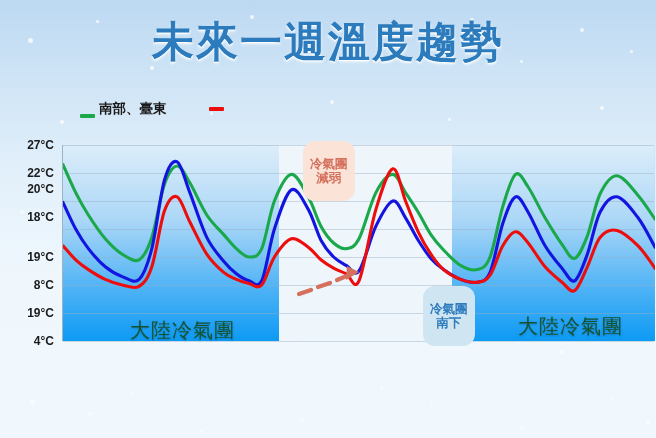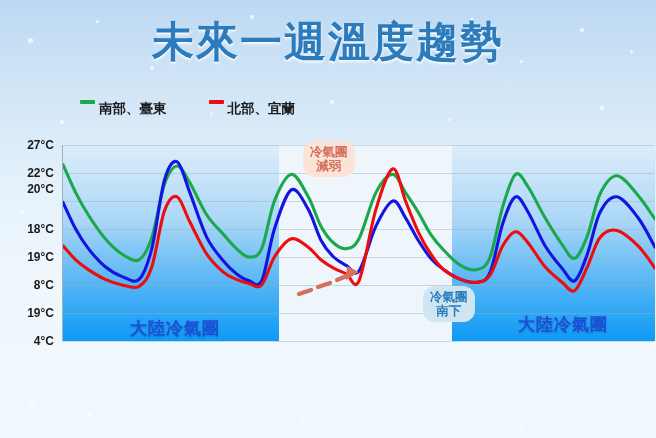--- a/index.html
+++ b/index.html
@@ -22,21 +22,21 @@
     color:#2b7bbd;
     text-shadow:0 1px 0 #ffffff, 0 2px 3px rgba(255,255,255,.8);
   }
 
   
   #legend {
     position:absolute; top:100px; left:80px;
     display:flex; align-items:center; gap:42px;
     font-size:13.5px; font-weight:bold; color:#1a1a1a;
   }
-  .legend-item { display:flex; align-items:flex-start; gap:4px; white-space:nowrap; }
+  .legend-item { display:flex; align-items:flex-end; gap:4px; white-space:nowrap; }
   .legend-swatch { width:15px; height:4px; border-radius:1px; display:inline-block; }
 
   
   #chart-area {
     position:absolute;
     left:62px; top:145px; width:592px; height:196px;
     background:#eef6fc;
     border-left:1.5px solid #9bb3c4;
   }
   
@@ -50,29 +50,29 @@
   }
   .grid-line {
     position:absolute; left:0; right:0; height:1px;
     background:rgba(150,175,195,.45);
   }
   #plot-svg { position:absolute; left:0; top:0; width:592px; height:196px; }
 
   
   .band-caption {
     position:absolute;
-    color:#1d4ed8; font-size:17px; font-weight:bold; letter-spacing:1px;
+    color:#14532d; font-size:20px; font-weight:normal; letter-spacing:1px;
     text-shadow:0 1px 2px rgba(0,80,140,.45);
     white-space:nowrap;
   }
 
   
   .callout {
     position:absolute; border-radius:12px;
-    padding:4px 7px; line-height:1.12;
+    padding:16px 7px; line-height:1.12;
     font-size:12.5px; font-weight:bold; text-align:center;
     white-space:nowrap;
   }
   #callout-weaken { background:#fbe3d8; color:#d4705c; }
   #callout-south  { background:#cfe6f2; color:#2b7bbd; }
 
   
   #xaxis { position:absolute; left:62px; top:348px; width:592px; height:58px; }
 
   
@@ -128,29 +128,28 @@
 
 <div id="title">未來一週溫度趨勢</div>
 
 <div id="legend">
     <div class="legend-item">
       <span class="legend-swatch" style="background: rgb(26, 168, 74);"></span>
       <span>南部、臺東</span>
     </div>
     <div class="legend-item">
       <span class="legend-swatch" style="background: rgb(238, 13, 13);"></span>
-      <span>北部、宜蘭</span>
     </div>
   </div>
 
 <div id="yaxis">
     <div class="ytick" style="top: 0px;">27°C</div>
     <div class="ytick" style="top: 28px; margin-left: 9px;">22°C</div>
     <div class="ytick" style="top: 44px;">20°C</div>
-    <div class="ytick" style="top: 84px; margin-left: 19px;">18°C</div>
+    <div class="ytick" style="top: 72px; margin-left: 19px;">18°C</div>
     <div class="ytick" style="top: 112px;">19°C</div>
     <div class="ytick" style="top: 140px;">8°C</div>
     <div class="ytick" style="top: 168px;">19°C</div>
     <div class="ytick" style="top: 196px;">4°C</div>
   </div>
 
 <div id="chart-area">
   <div class="cold-band" id="band-left" style="left: 0px; width: 215.657px;"></div>
   <div class="cold-band" id="band-right" style="left: 389.029px; width: 202.971px;"></div>
   <div id="gridlines">

